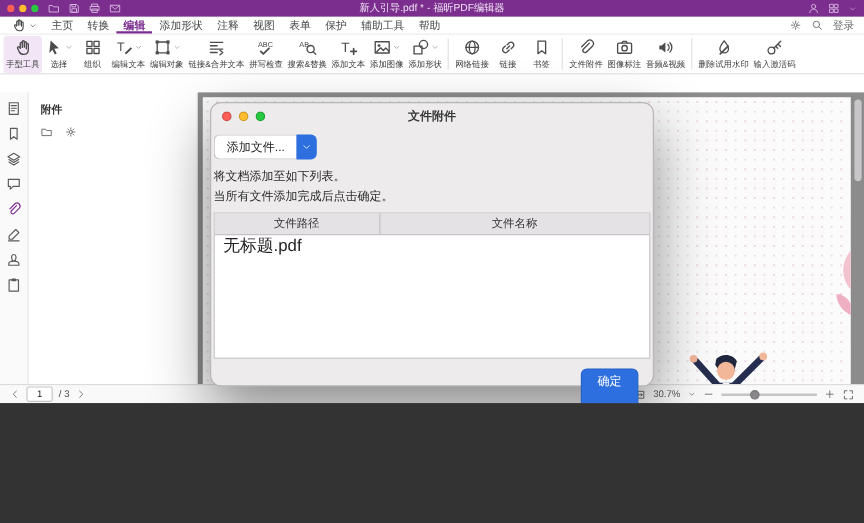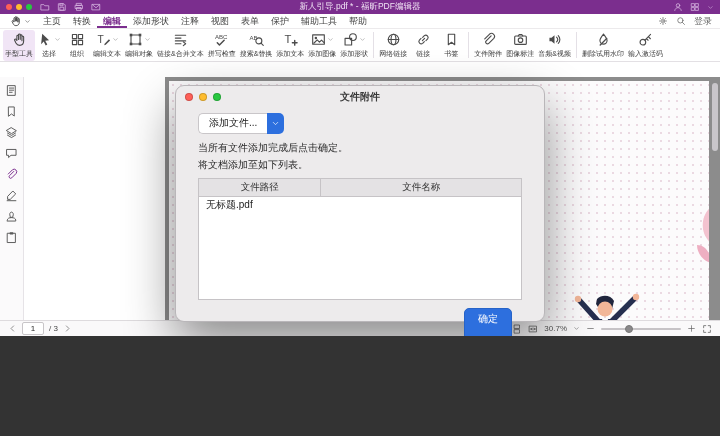--- a/index.html
+++ b/index.html
@@ -49,32 +49,32 @@
   .deco-rect{position:absolute;left:199px;top:236px;width:25px;height:33px;border:2px solid #8B3492;transform:rotate(-7deg);}
   .vtext{position:absolute;left:292px;top:224px;width:40px;text-align:center;
          font-family:"Liberation Serif","DejaVu Serif",serif;font-size:33px;font-weight:bold;color:#141414;line-height:38px;}
   .figure{position:absolute;}
   
   .dialog{position:absolute;left:175px;top:85px;width:370px;height:237px;background:#EDEBEC;border:1px solid #B9B6B9;border-radius:9px;box-shadow:0 20px 50px rgba(0,0,0,.45);z-index:50;box-sizing:border-box;}
   .dlg-titlebar{height:22px;display:flex;align-items:center;padding:0 9px;position:relative;}
   .dlg-title{position:absolute;left:0;right:0;text-align:center;font-size:10px;font-weight:bold;color:#3A3A3A;}
   .dlg-lights{display:flex;gap:6px;z-index:2;}
   .dlg-light{width:8px;height:8px;border-radius:50%;border:.5px solid rgba(0,0,0,.18);box-sizing:border-box;}
-  .dlg-body{padding:4px 22px 0;}
+  .dlg-body{padding:4px 2px 0;}
   .split-btn{display:inline-flex;cursor:default;}
   .split-main{background:#fff;border:1px solid #C9C6C9;border-right:none;border-radius:5px 0 0 5px;font-size:10px;color:#222;padding:2.5px 10px;}
   .split-arrow{width:17px;background:#2D6FDE;border-radius:0 5px 5px 0;display:flex;align-items:center;justify-content:center;color:#fff;}
   .hint{font-size:10px;color:#2B2B2B;margin-top:7px;}
   .hint + .hint{margin-top:3px;}
   .dlg-table{margin-top:6px;border:1px solid #C6C3C6;height:122px;background:#fff;display:flex;flex-direction:column;box-sizing:border-box;}
   .tbl-head{display:flex;background:#E4E2E4;border-bottom:1px solid #C6C3C6;height:17px;font-size:9.5px;color:#333;flex:none;}
   .th{display:flex;align-items:center;justify-content:center;box-sizing:border-box;}
   .th:first-child{width:38%;border-right:1px solid #C6C3C6;}
   .th:last-child{flex:1;}
-  .tbl-row{display:flex;height:17px;font-size:10px;color:#222;align-items:center;flex:none;}
+  .tbl-row{display:flex;height:17px;font-size:14px;color:#222;align-items:center;flex:none;}
   .td-name{width:38%;padding-left:7px;box-sizing:border-box;}
   .td-path{flex:1;padding-left:7px;box-sizing:border-box;}
   .dlg-footer{display:flex;justify-content:flex-end;gap:8px;padding:8px 10px 0;}
   .btn{font-size:10px;border-radius:5px;padding:3px 13px;cursor:default;}
   .btn-cancel{background:#fff;border:1px solid #C9C6C9;color:#222;margin-top:32px;}
   .btn-ok{background:#2D6FDE;border:1px solid #2663C8;color:#fff;}
   
   .statusbar{position:absolute;left:0;right:0;bottom:0;height:16px;background:#FAF9FA;border-top:1px solid #DEDBDE;display:flex;align-items:center;padding:0 8px;box-sizing:border-box;font-size:8px;color:#444;gap:5px;}
   .statusbar .icon{color:#5E5E5E;}
   .page-box{width:20px;height:11px;border:1px solid #C8C5C8;background:#fff;border-radius:2px;display:flex;align-items:center;justify-content:center;font-size:8px;color:#222;}
@@ -581,20 +581,40 @@
       <span class="icon i13">
         <svg viewBox="0 0 16 16">
           <g fill="none" stroke="currentColor" stroke-width="1.2" stroke-linecap="round" stroke-linejoin="round">
             <rect x="3.2" y="2.8" width="9.6" height="11.4"></rect>
             <rect x="5.8" y="1.4" width="4.4" height="2.8" rx=".6" fill="currentColor" stroke="none"></rect>
           </g>
         </svg>
       </span>
     </div>
 
+  <div class="panel">
+    <div class="panel-title">附件</div>
+    <div class="panel-tools">
+        <span class="icon i10">
+          <svg viewBox="0 0 16 16">
+            <g fill="none" stroke="currentColor" stroke-width="1.2" stroke-linecap="round" stroke-linejoin="round">
+              <path d="M2 4.2h4.2L7.6 6H14v6.8H2z"></path>
+            </g>
+          </svg>
+        </span>
+        <span class="icon i10">
+          <svg viewBox="0 0 16 16">
+            <g fill="none" stroke="currentColor" stroke-width="1.2" stroke-linecap="round" stroke-linejoin="round">
+              <circle cx="8" cy="8" r="2.1"></circle>
+              <path d="M8 2.4v2M8 11.6v2M2.4 8h2M11.6 8h2M4 4l1.4 1.4M10.6 10.6L12 12M12 4l-1.4 1.4M5.4 10.6L4 12"></path>
+            </g>
+          </svg>
+        </span>
+      </div>
+  </div>
 
   <div class="canvas">
     <div class="pdf-page">
       <div class="deco-rect"></div>
       <div class="vtext">
           <div>到</div>
           <div>福</div>
           <div>昕</div>
         </div>
 
@@ -655,22 +675,22 @@
         <span class="split-arrow" id="dlg-add-chev">
             <span class="icon i9">
               <svg viewBox="0 0 16 16">
                 <g fill="none" stroke="currentColor" stroke-width="1.2" stroke-linecap="round" stroke-linejoin="round">
                   <path d="M4 6l4 4 4-4"></path>
                 </g>
               </svg>
             </span>
           </span>
       </div>
+      <div class="hint">将文档添加至如下列表。</div>
       <div class="hint">当所有文件添加完成后点击确定。</div>
-      <div class="hint">将文档添加至如下列表。</div>
       <div class="dlg-table">
         <div class="tbl-head">
             <span class="th">文件路径</span>
             <span class="th">文件名称</span>
           </div>
         <div style="flex:1;overflow:hidden;">
             <div class="tbl-row">
               <span class="td-name">无标题.pdf</span>
             </div>
           </div>

